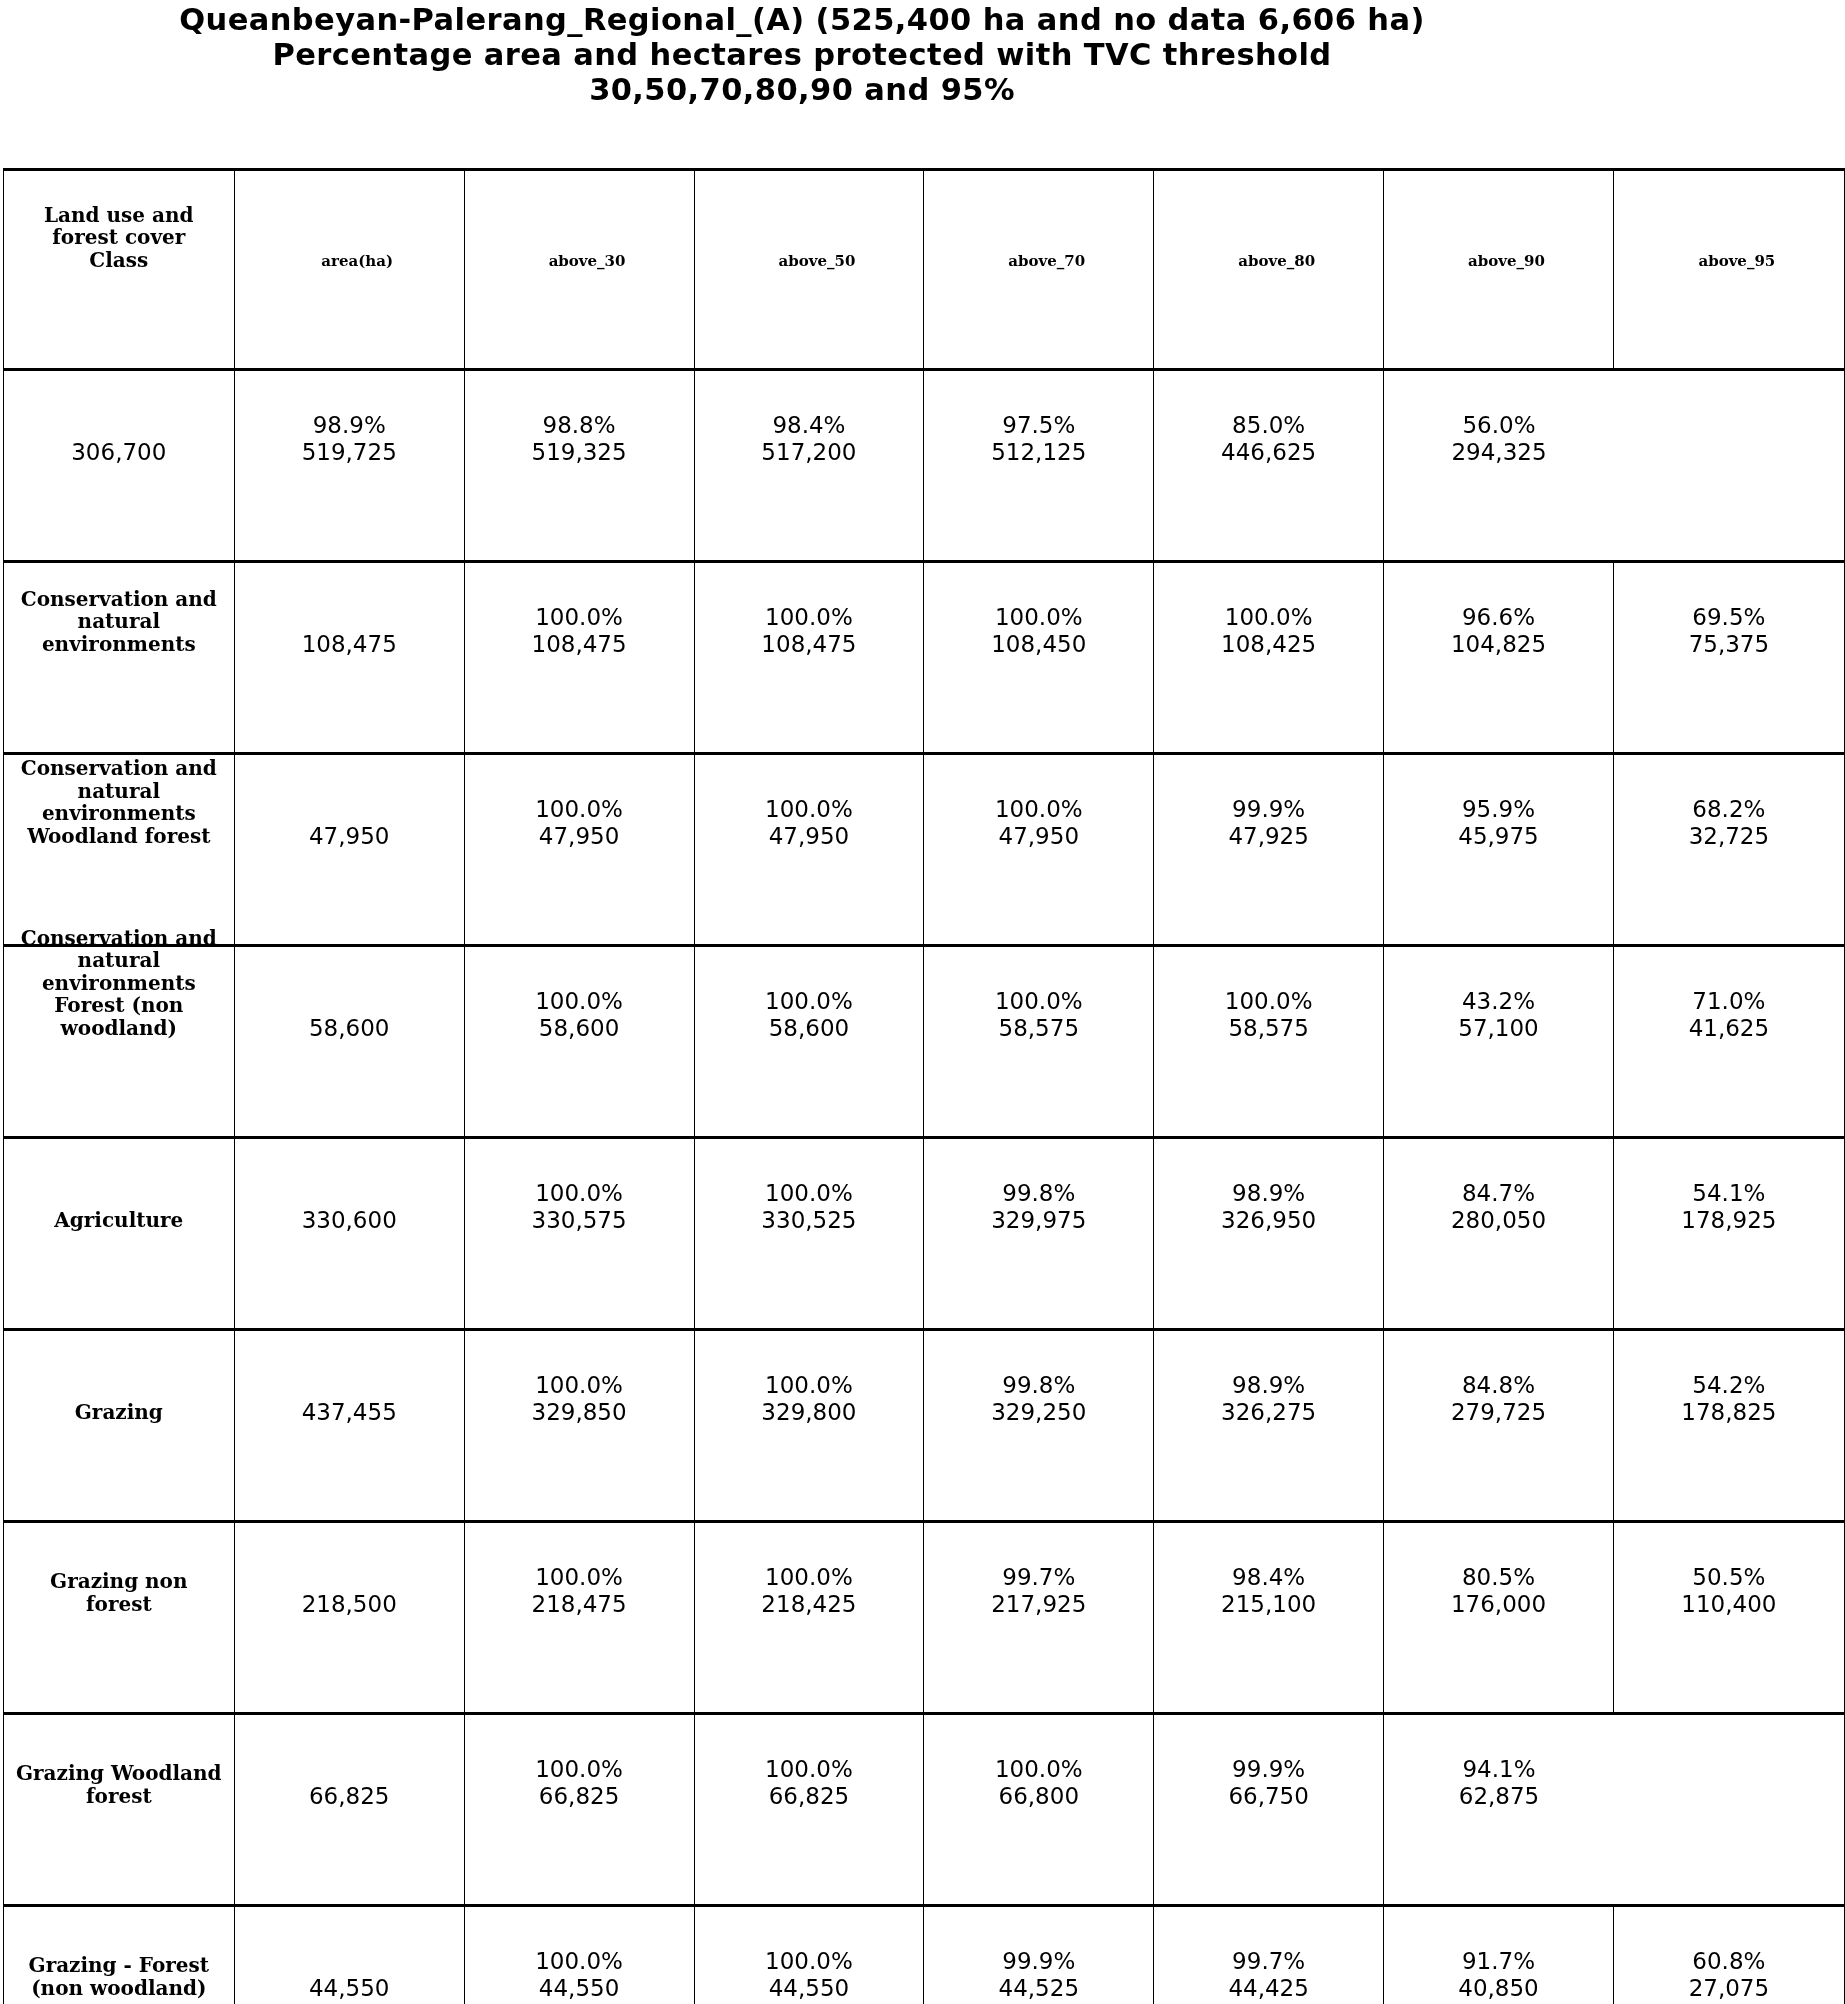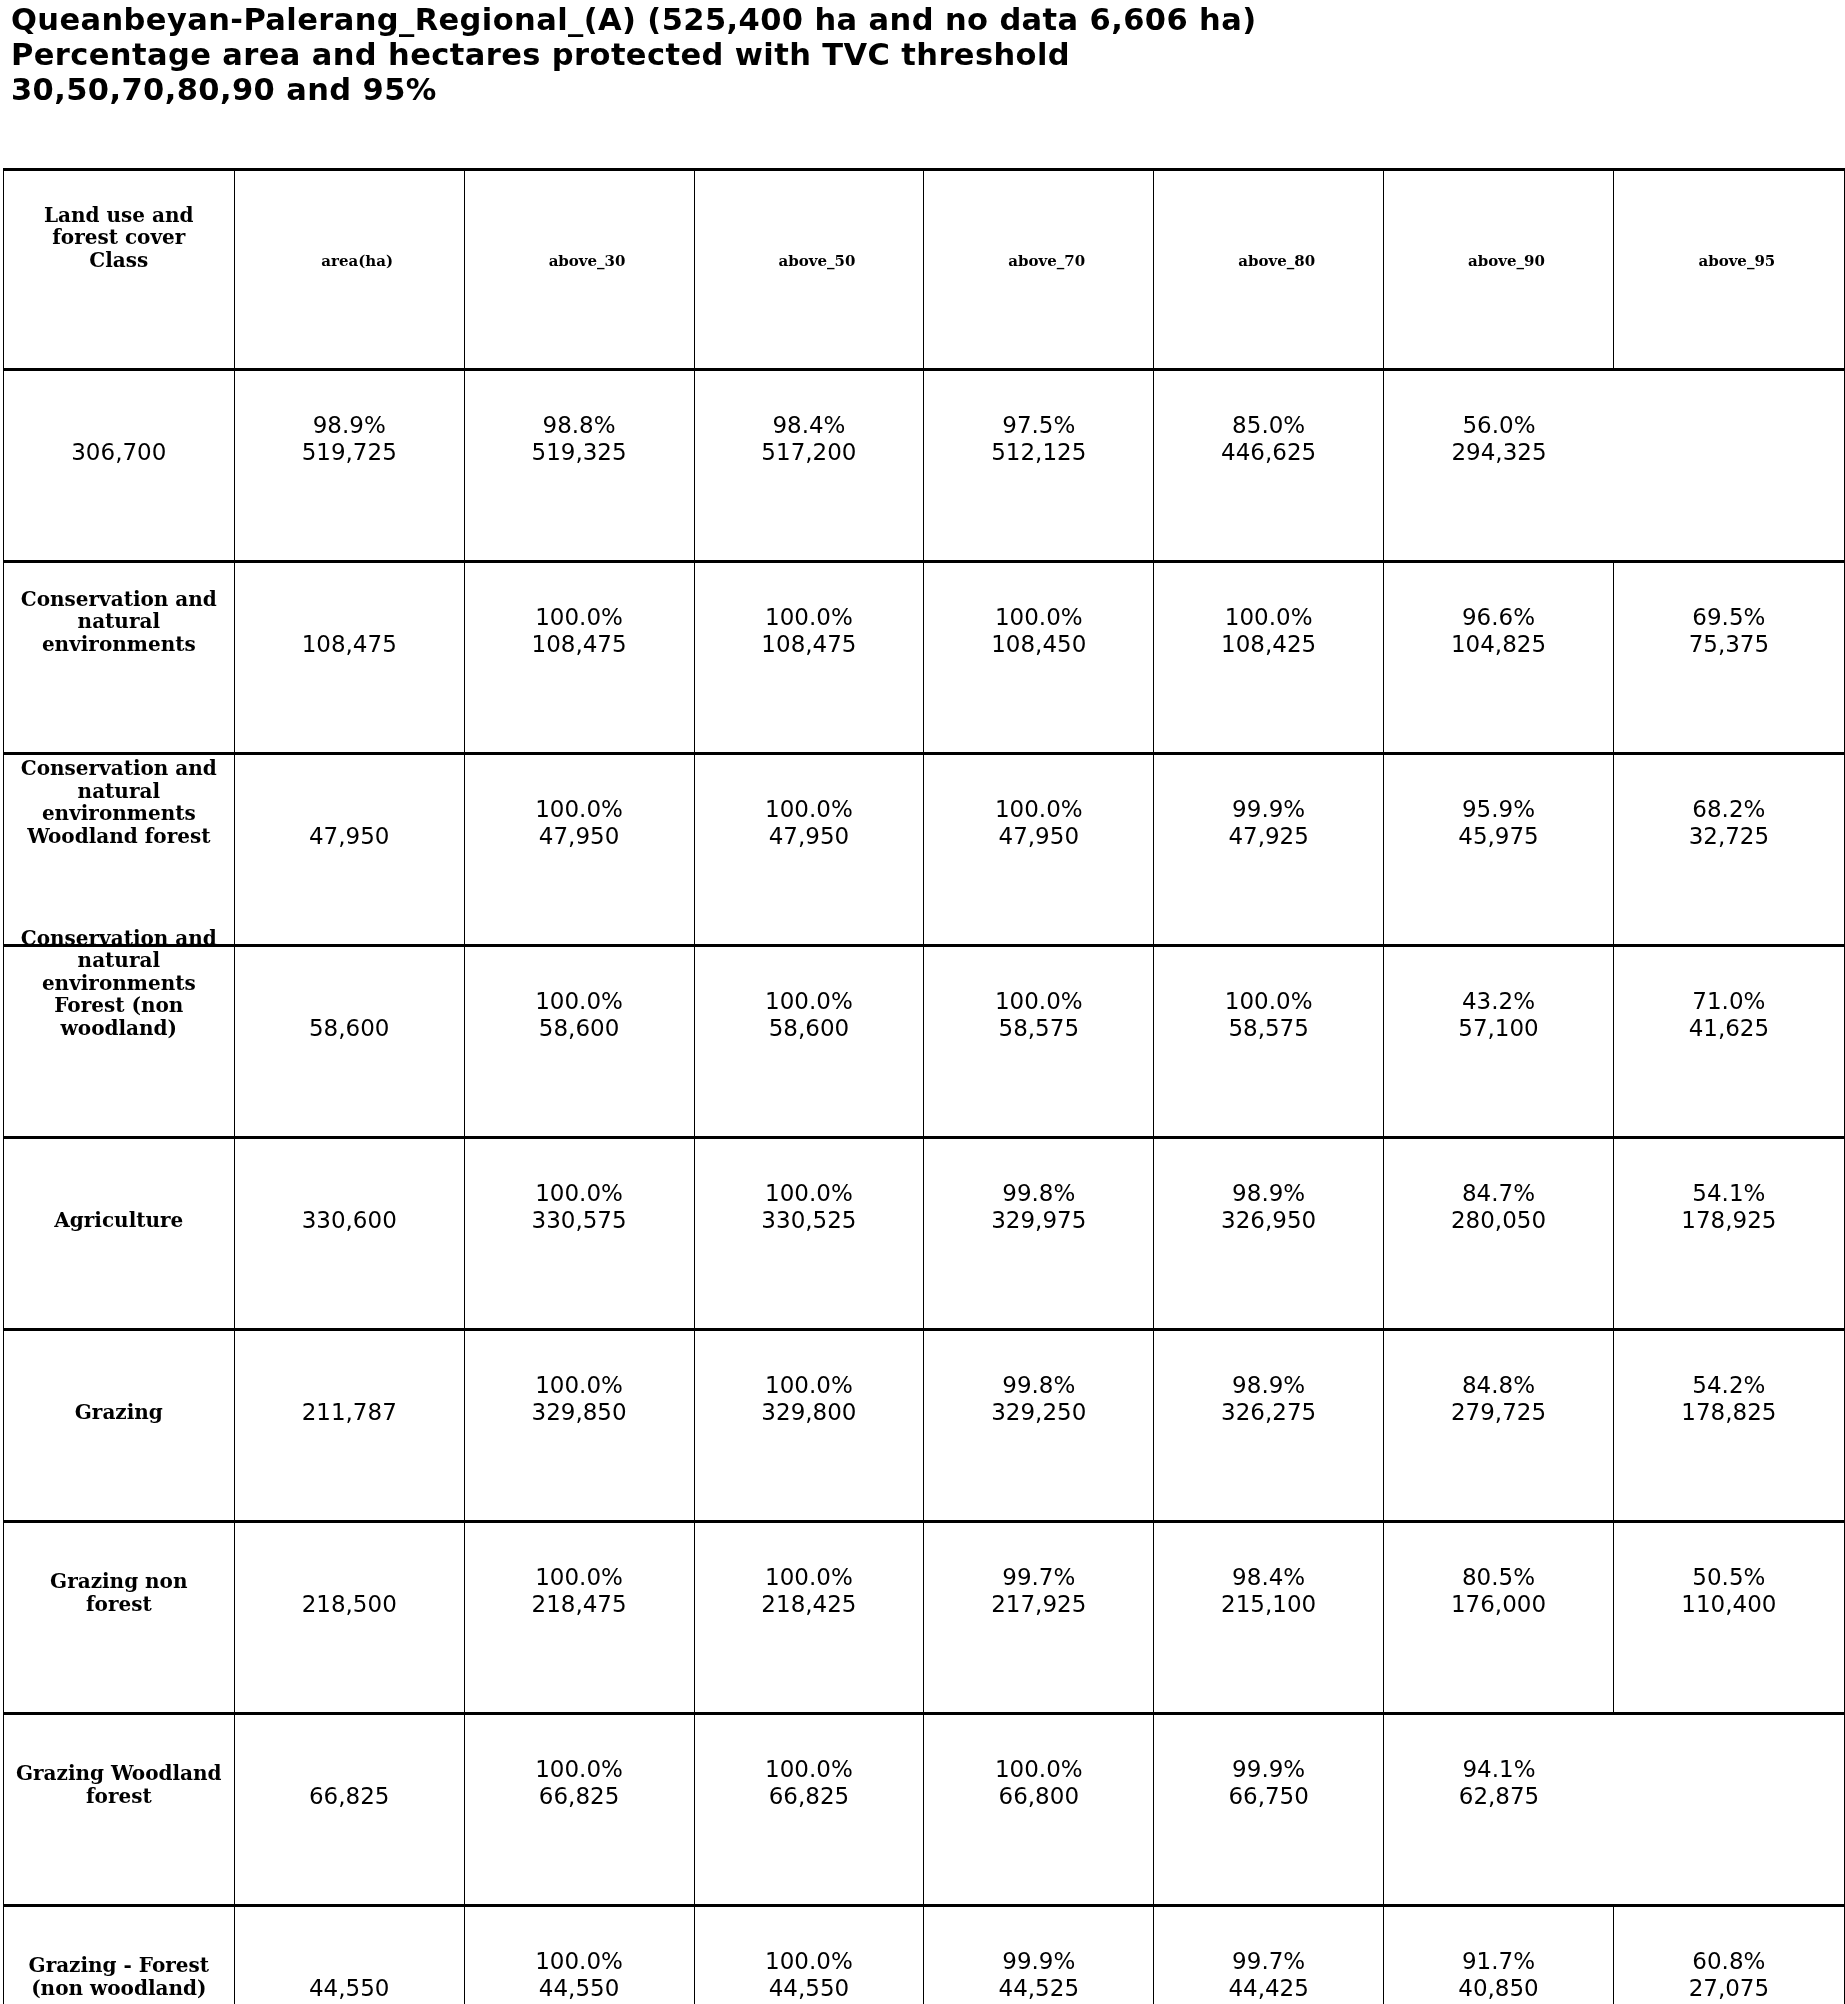--- a/index.html
+++ b/index.html
@@ -2,23 +2,23 @@
 <html style="font-size:6.4px"><head>
 <meta charset="utf-8">
 <style>
   html,body{margin:0;padding:0;}
   body{
     width:1846px;height:2533px;position:relative;background:#ffffff;
     font-family:"DejaVu Sans",sans-serif;color:#000;overflow:hidden;
   }
   
   .title{
-    position:absolute;top:2.4px;left:0;width:1604px;
+    position:absolute;top:2.4px;left:0;width:1604px;text-align:center;
     font-family:"DejaVu Sans",sans-serif;font-weight:bold;
-    font-size:30.5px;line-height:35px;letter-spacing:0.4px;padding-left:11px;
+    font-size:30.5px;line-height:35px;letter-spacing:0.4px;
   }
   
   .rtable{
     position:absolute;top:168px;left:2.8px;width:1840px;
     border-top:3.6px solid #000;border-left:1.2px solid #000;border-right:1.2px solid #000;
     background:#fff;
   }
   .trow{
     display:grid;grid-template-columns:231px repeat(7,1fr);
     height:192px;border-bottom:3.6px solid #000;box-sizing:border-box;
@@ -207,21 +207,21 @@
       </div>
       <div class="cell">
         <div class="cwrap"><div>54.1%</div><div>178,925</div></div>
       </div>
     </div>
     <div class="trow">
       <div class="cell">
         <div class="cwrap lbl">Grazing</div>
       </div>
       <div class="cell">
-        <div class="cwrap">211,787</div>
+        <div class="cwrap">437,455</div>
       </div>
       <div class="cell">
         <div class="cwrap"><div>100.0%</div><div>329,850</div></div>
       </div>
       <div class="cell">
         <div class="cwrap"><div>100.0%</div><div>329,800</div></div>
       </div>
       <div class="cell">
         <div class="cwrap"><div>99.8%</div><div>329,250</div></div>
       </div>

